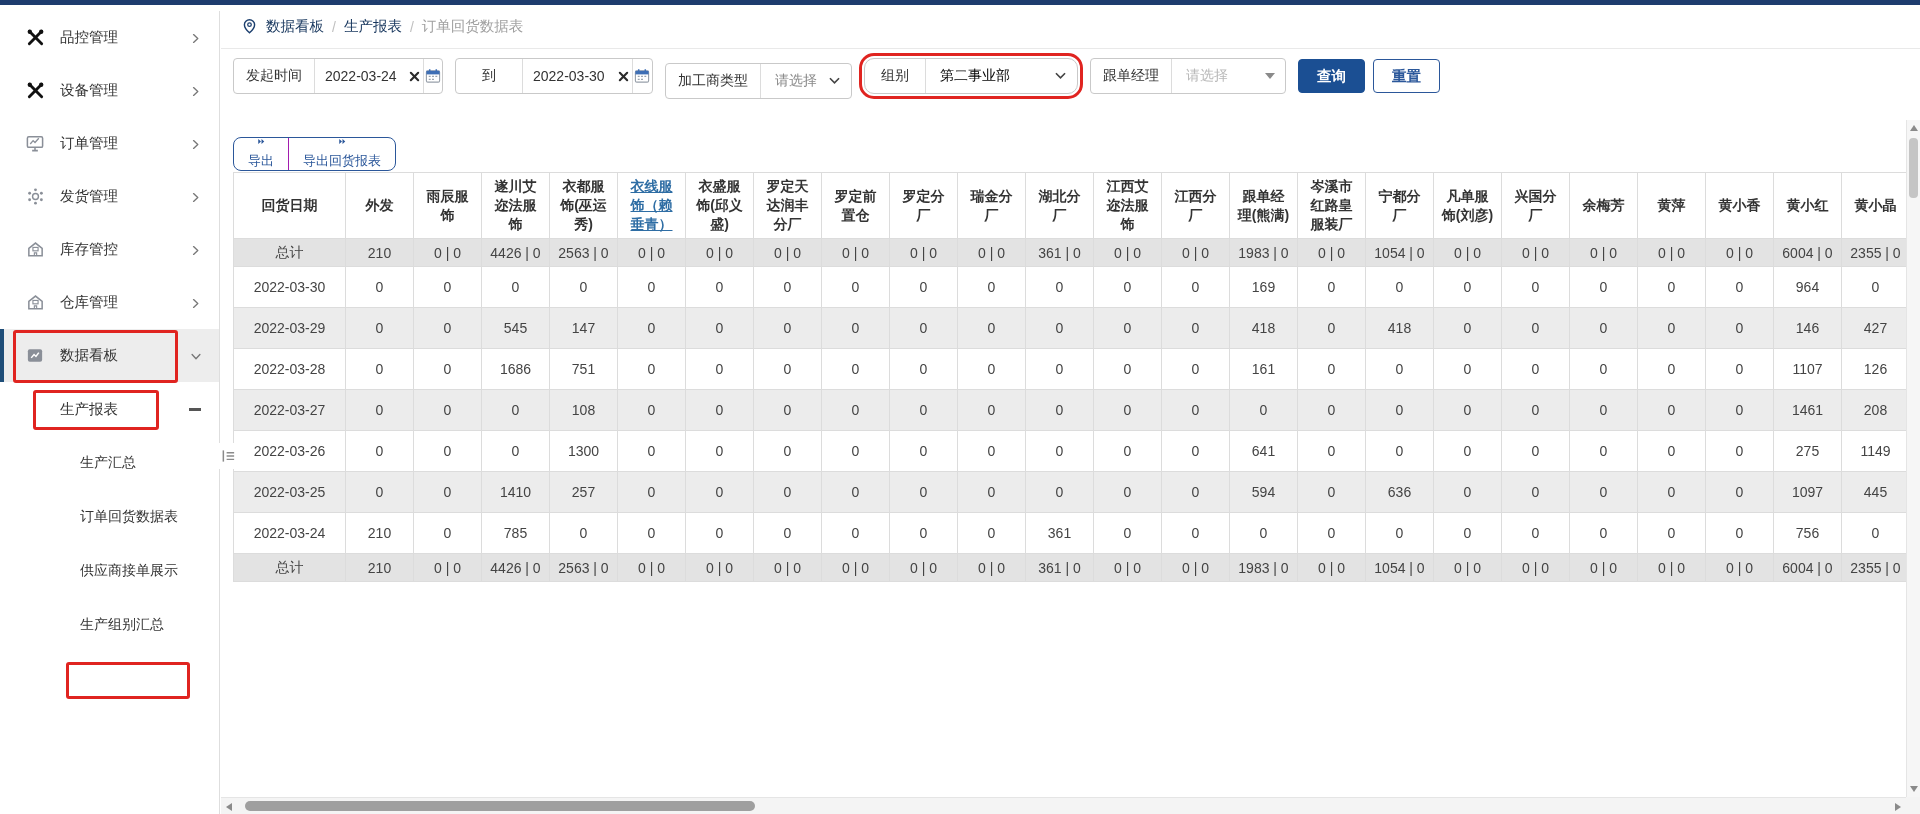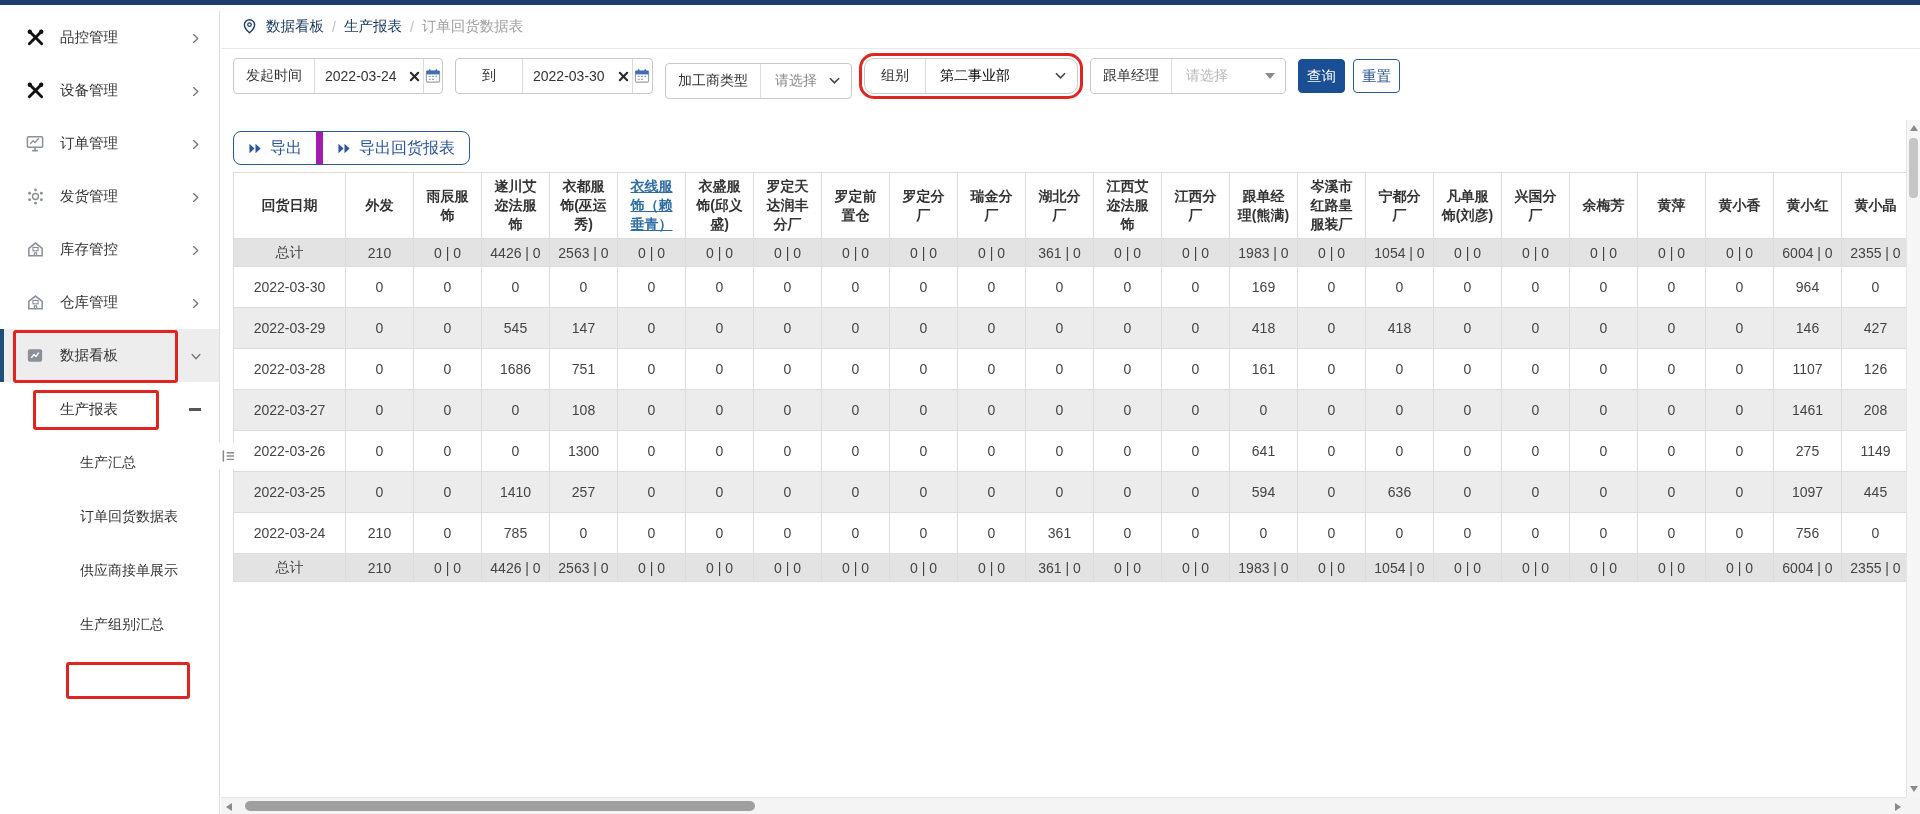--- a/index.html
+++ b/index.html
@@ -46,29 +46,29 @@
   .fgroup .calbtn { display:flex; align-items:center; justify-content:center; width:30px;
     border-left:1px solid #dcdcdc; cursor:pointer; }
   .fgroup .selval { display:flex; align-items:center; justify-content:space-between; flex:1; padding:0 10px 0 14px;
     font-size:14px; cursor:pointer; }
   .muted { color:#8a8a8a; }
   .placeholder { color:#b8b8b8; }
   .caret-tri { width:0; height:0; border-left:5px solid transparent; border-right:5px solid transparent;
     border-top:6px solid #8a8a8a; }
   .red-outline { outline:3px solid #e02420; outline-offset:2px; border-radius:10px; }
   .btn { height:34px; border-radius:4px; font-size:14.5px; display:flex; align-items:center; justify-content:center;
-    padding:0 8px; cursor:pointer; }
+    padding:0 18px; cursor:pointer;font-weight:bold; }
   .btn-primary { background:#1b4f93; color:#fff; border:1px solid #1b4f93; }
   .btn-outline { background:#fff; color:#2b579a; border:1px solid #2b579a; margin-left:-4px; }
 
   
   .exportbar { position:absolute; left:12px; top:126px; }
   .export-group { display:inline-flex; border:1px solid #2b579a; border-radius:8px; height:34px; overflow:hidden; background:#fff; }
-  .export-btn { display:flex; align-items:center; gap:7px; padding:0 14px; color:#2b579a; font-size:16px; cursor:pointer; }
-  .export-btn + .export-btn { border-left:7px solid #a21caf; }
+  .export-btn { display:flex; align-items:center; gap:7px; padding:0 14px; color:#2b579a; font-size:13px; cursor:pointer;flex-direction:column; }
+  .export-btn + .export-btn { border-left:1px solid #a21caf; }
 
   
   .tablewrap { position:absolute; left:12px; top:167px; width:1674px; overflow:hidden; }
   table { border-collapse:collapse; table-layout:fixed; width:1676px; }
   th, td { border:1px solid #dcdcdc; text-align:center; font-size:14px; color:#444; padding:0 4px; overflow:hidden; }
   thead th { height:66px; font-weight:bold; color:#333; padding:4px 6px; line-height:1.35; background:#fff; vertical-align:middle; }
   thead th.linkcol { color:#2e6da4; text-decoration:underline; cursor:pointer; }
   tr.totalrow td, tr.totalrow th { background:#e3e3e3; height:28px; font-weight:normal; }
   tbody td.datacell { height:41px; }
   tr.stripe td { background:#ececec; }

